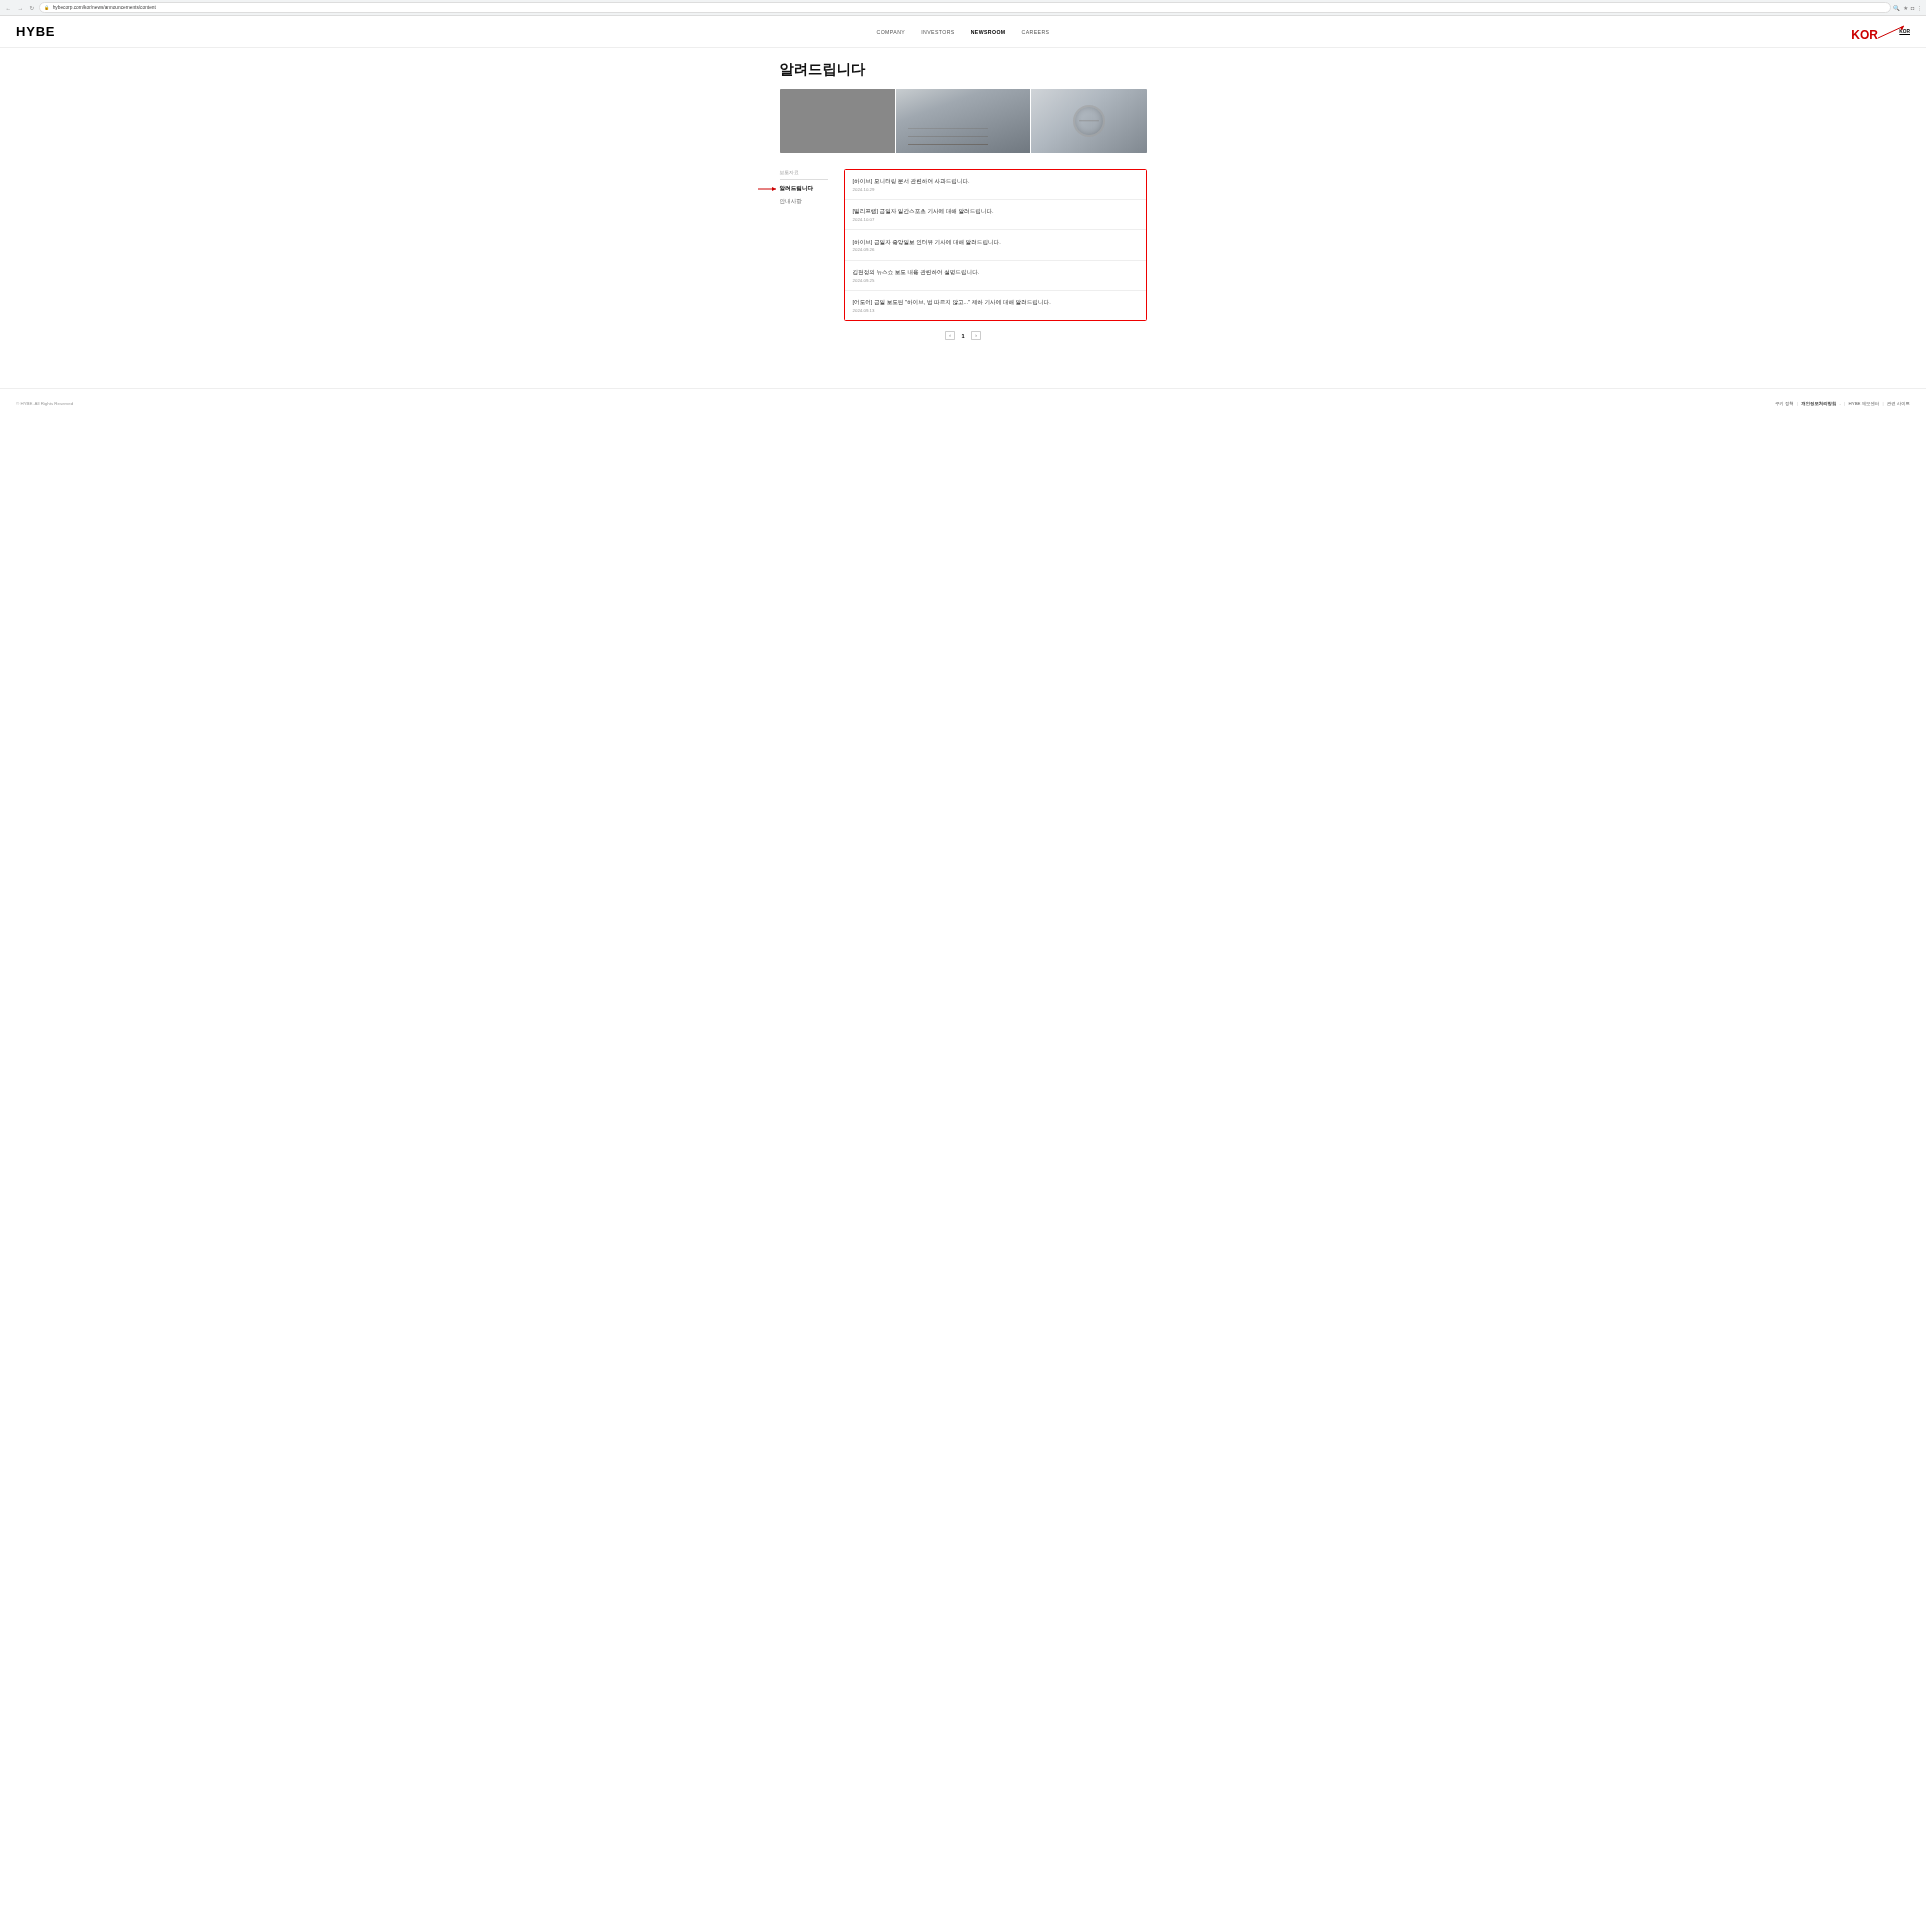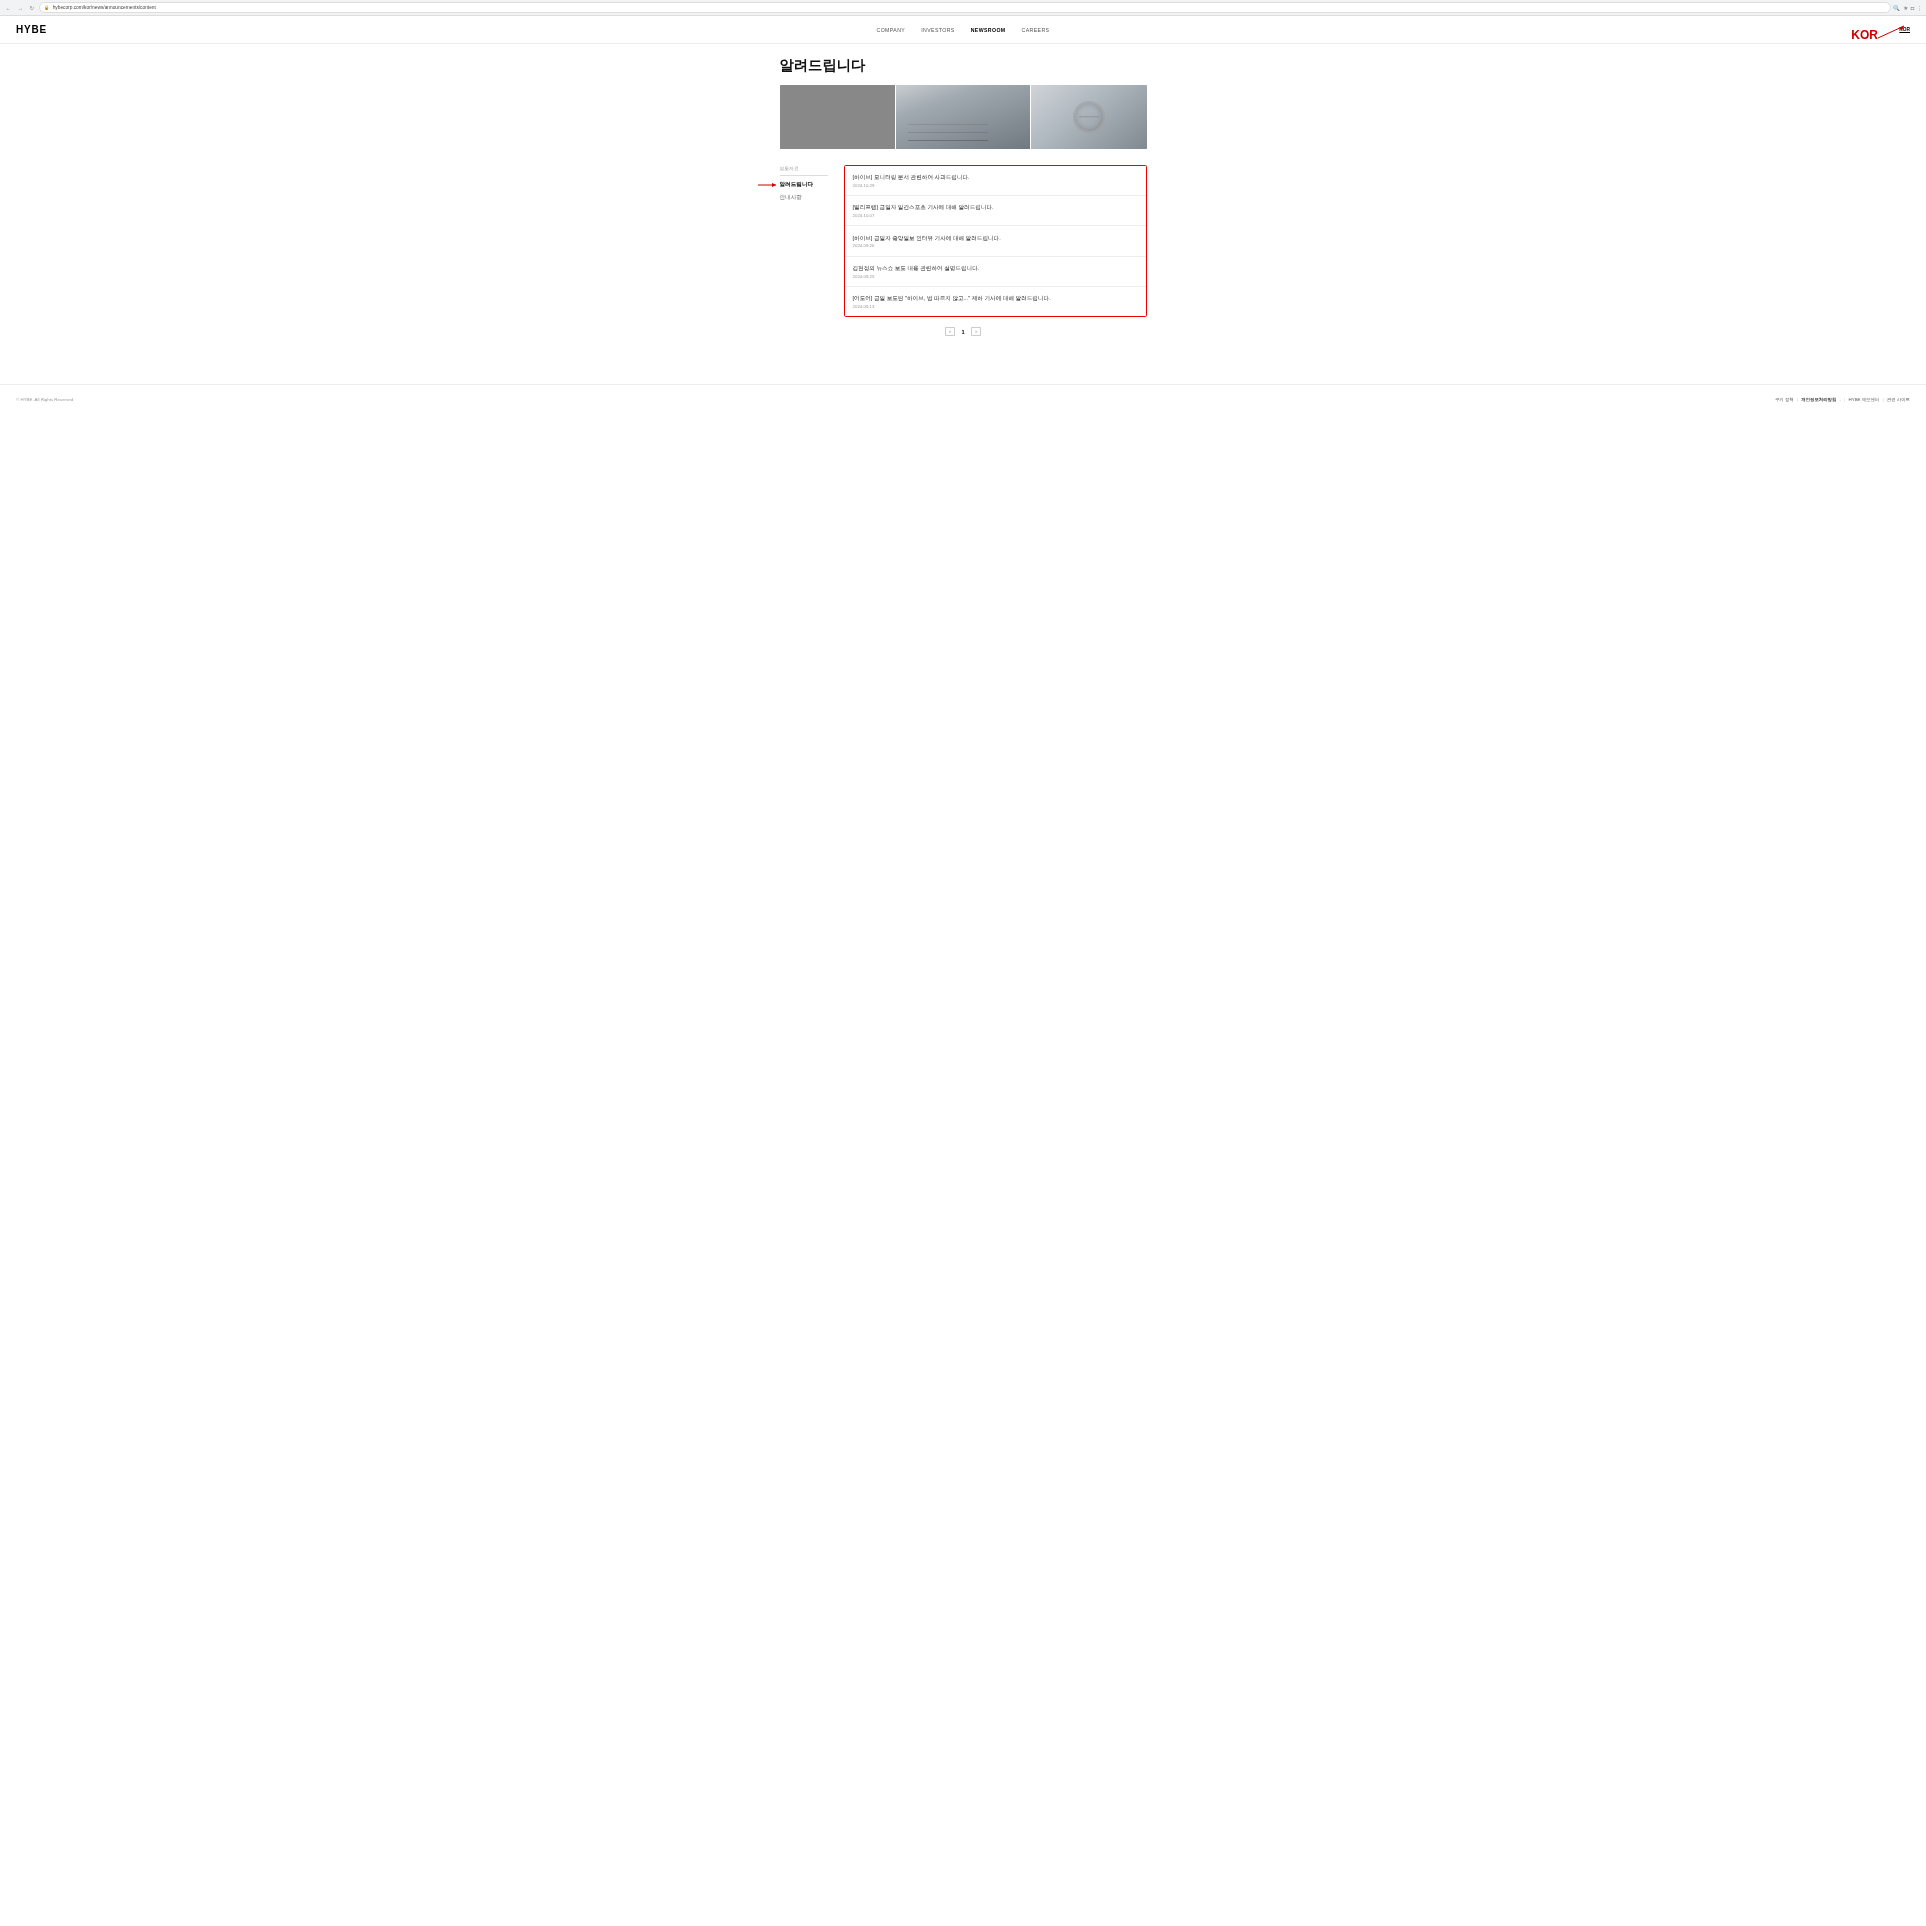--- a/index.html
+++ b/index.html
@@ -42,21 +42,21 @@
     
     .site-header {
       display: flex;
       align-items: center;
       justify-content: space-between;
       padding: 8px 16px;
       border-bottom: 0.4px solid #eee;
       position: relative;
     }
     .site-logo {
-      font-size: 10px;
+      font-size: 13px;
       font-weight: 900;
       letter-spacing: 0.8px;
       color: #000;
       text-decoration: none;
     }
     .site-nav {
       display: flex;
       gap: 16px;
       position: absolute;
       left: 50%;

